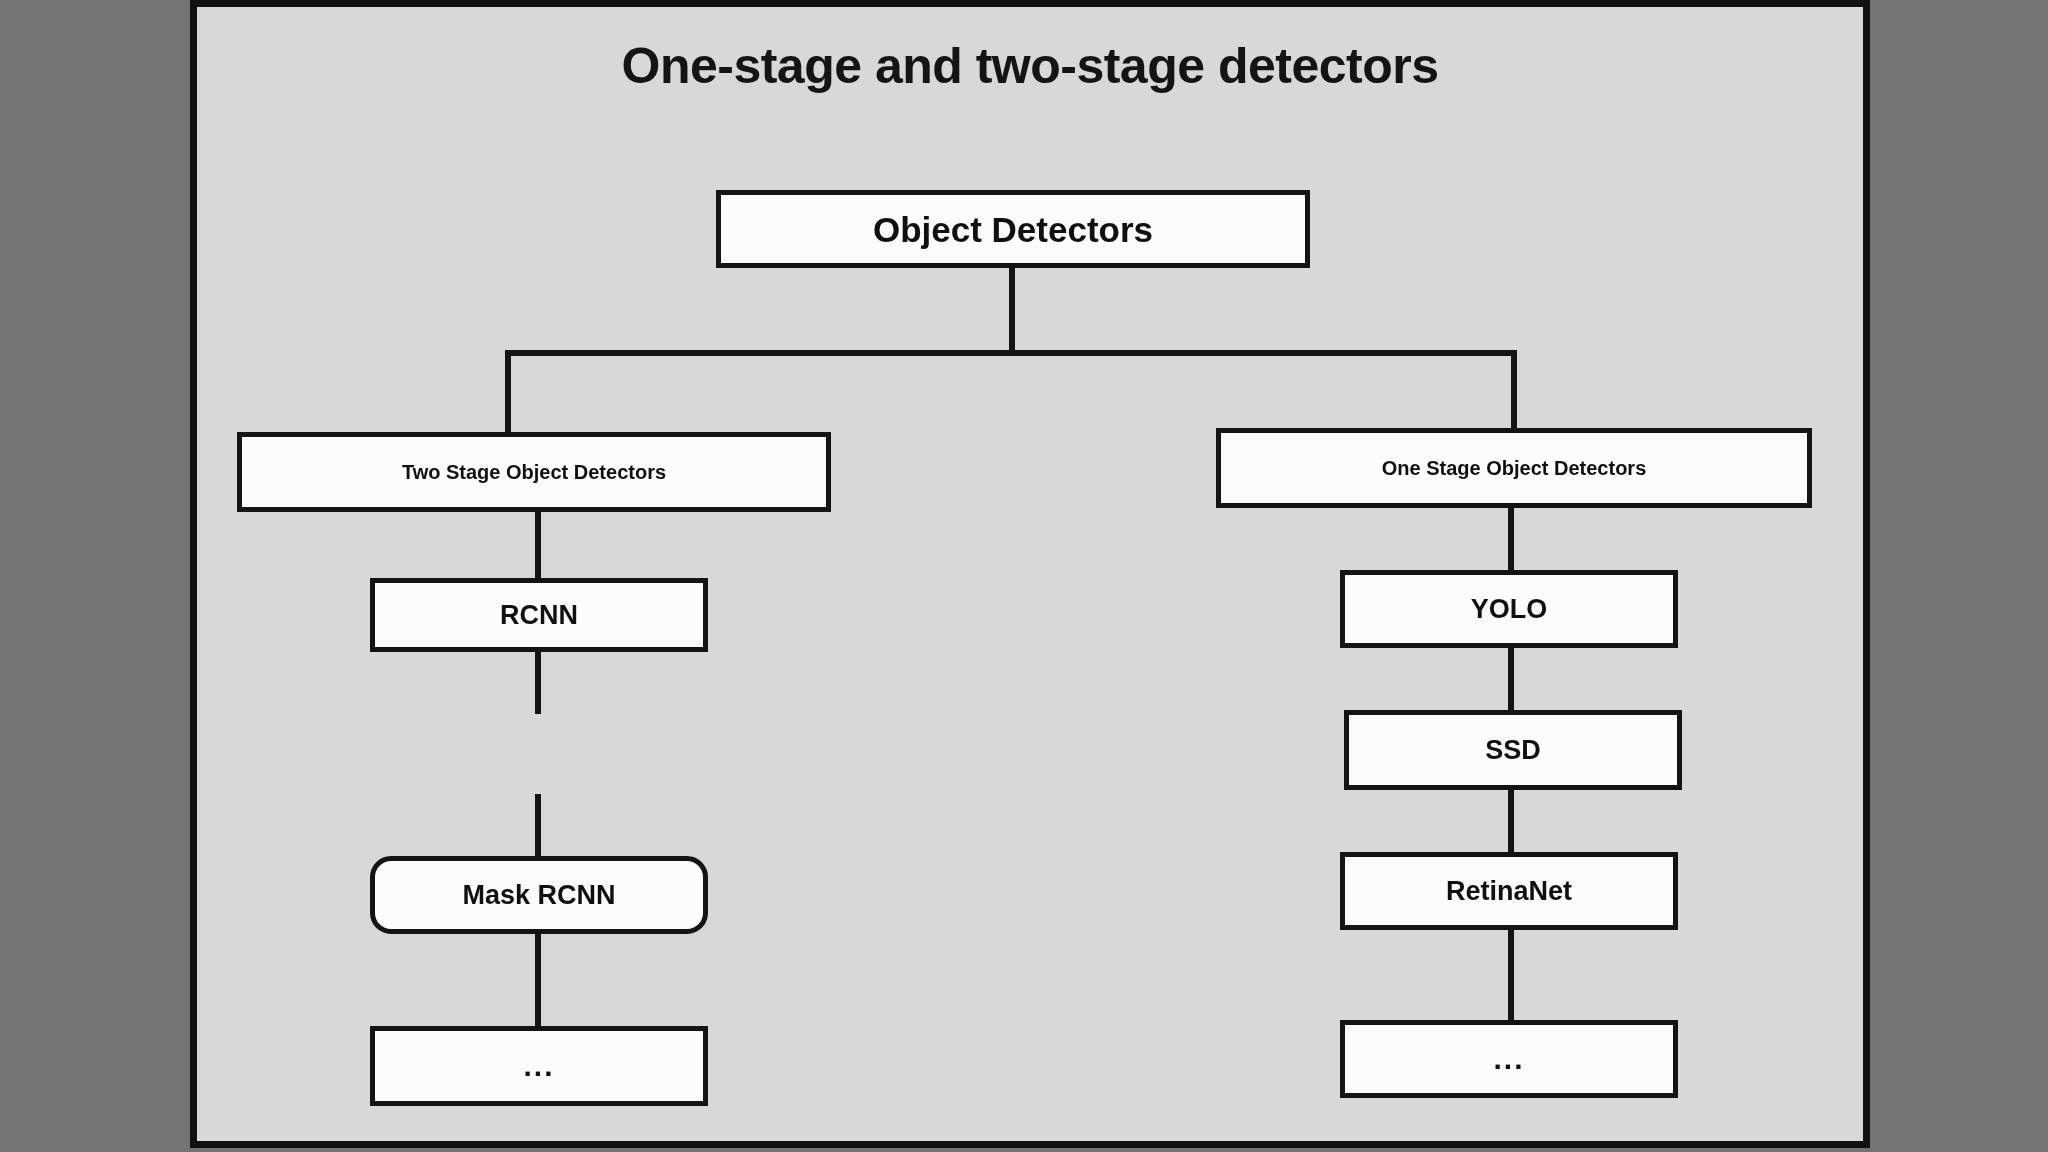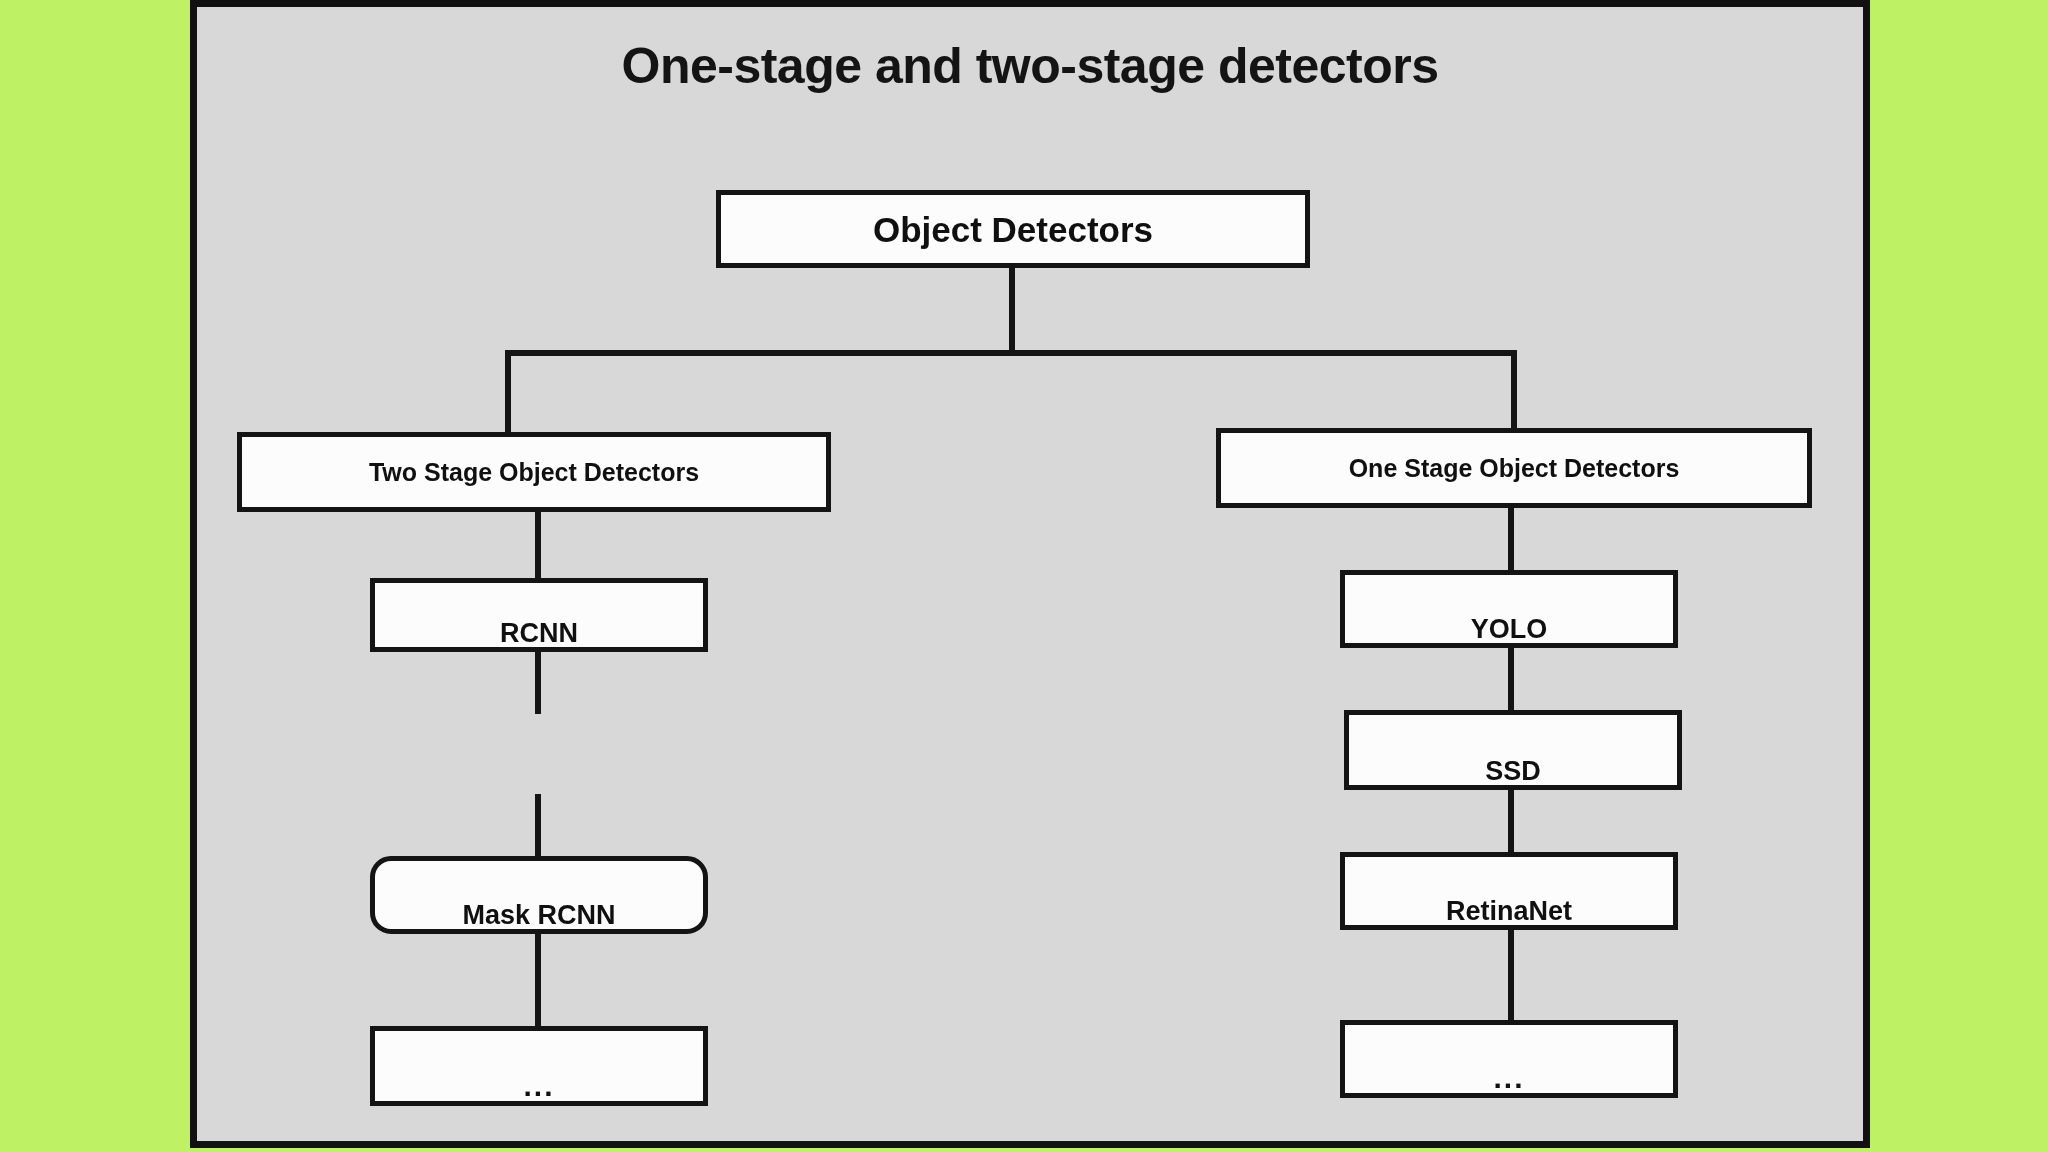--- a/index.html
+++ b/index.html
@@ -11,21 +11,21 @@
     width: 2048px;
     height: 1152px;
     font-family: "Liberation Sans", sans-serif;
     overflow: hidden;
   }
 
   #canvas {
     position: relative;
     width: 2048px;
     height: 1152px;
-    background: #bef264;
+    background: #737373;
   }
 
   
   #panel {
     position: absolute;
     left: 190px;
     top: 0px;
     width: 1680px;
     height: 1148px;
     background: #d8d8d8;
@@ -60,22 +60,22 @@
     text-align: center;
     z-index: 3;
   }
   .node .label {
     display: block;
     line-height: 1;
     white-space: nowrap;
   }
 
   .root-node   { font-size: 35px; }
-  .branch-node { font-size: 25px; }
-  .leaf-node   { font-size: 27px; align-items: flex-end; }
+  .branch-node { font-size: 20px; }
+  .leaf-node   { font-size: 27px; }
   .ellipsis-node .label { font-size: 30px; letter-spacing: 2px; }
 
   
   .conn {
     position: absolute;
     background: #141414;
     z-index: 1;
   }
   .conn-v { width: 6px; }
   .conn-h { height: 6px; }

